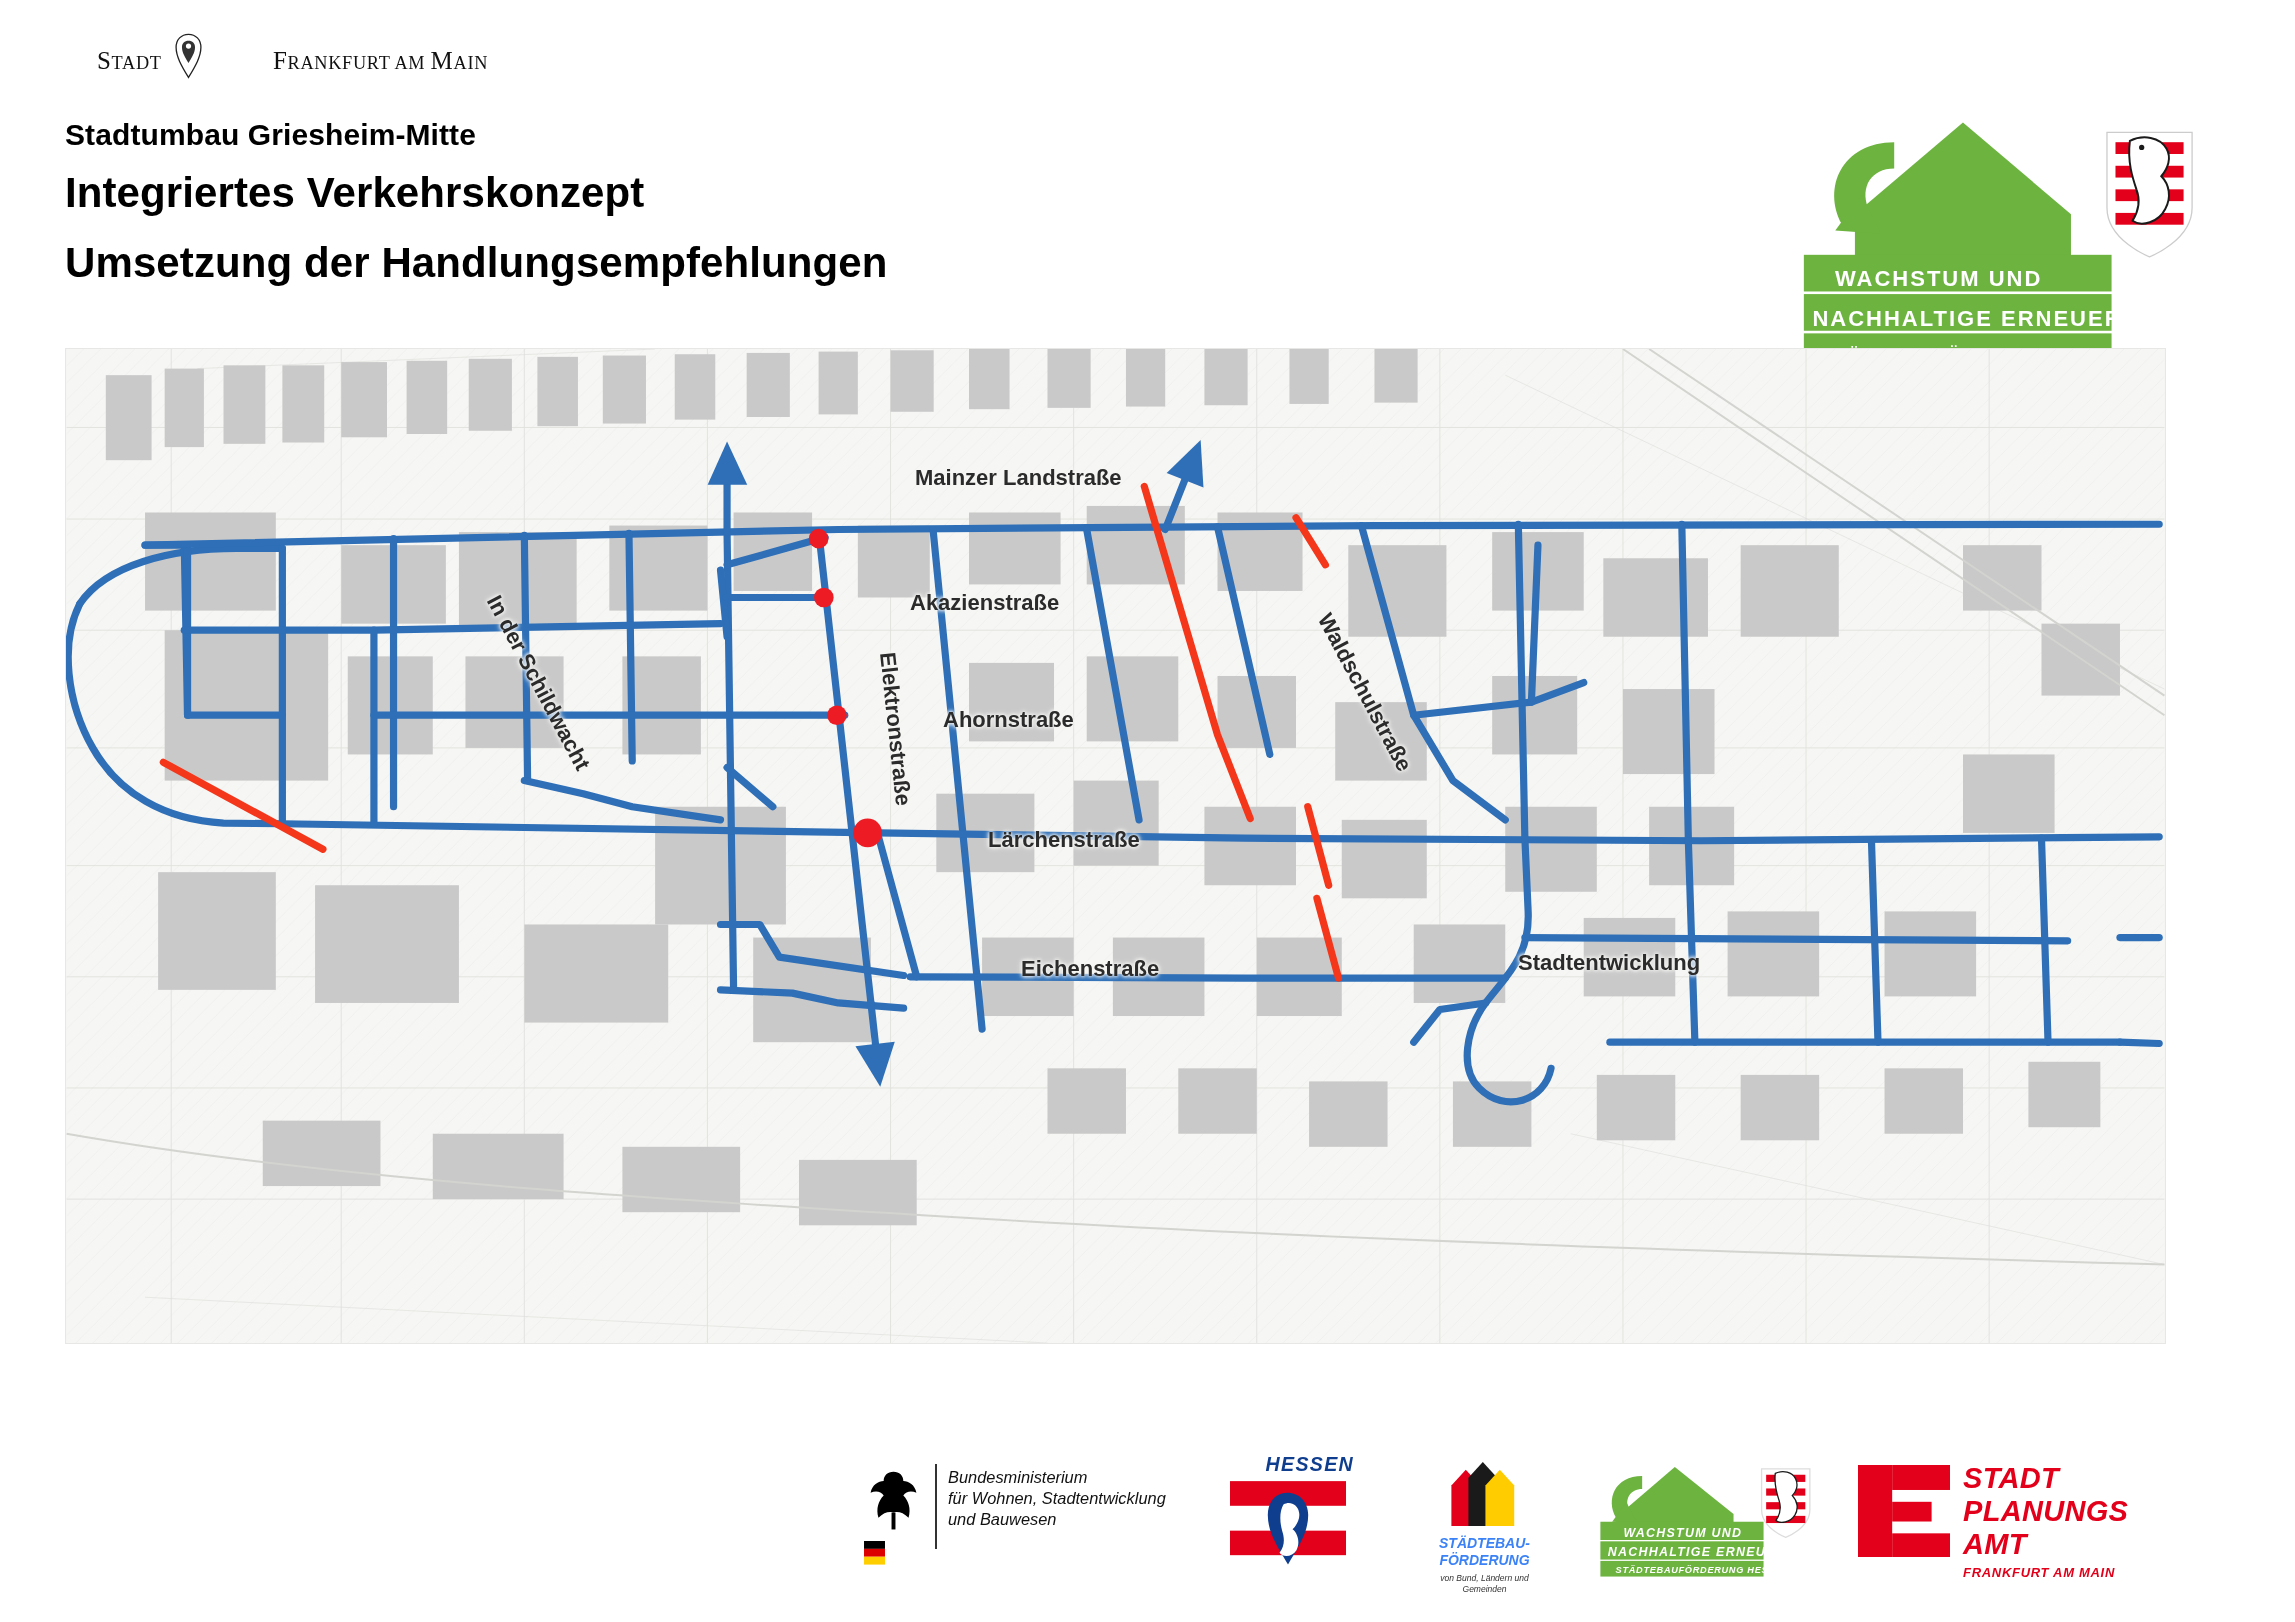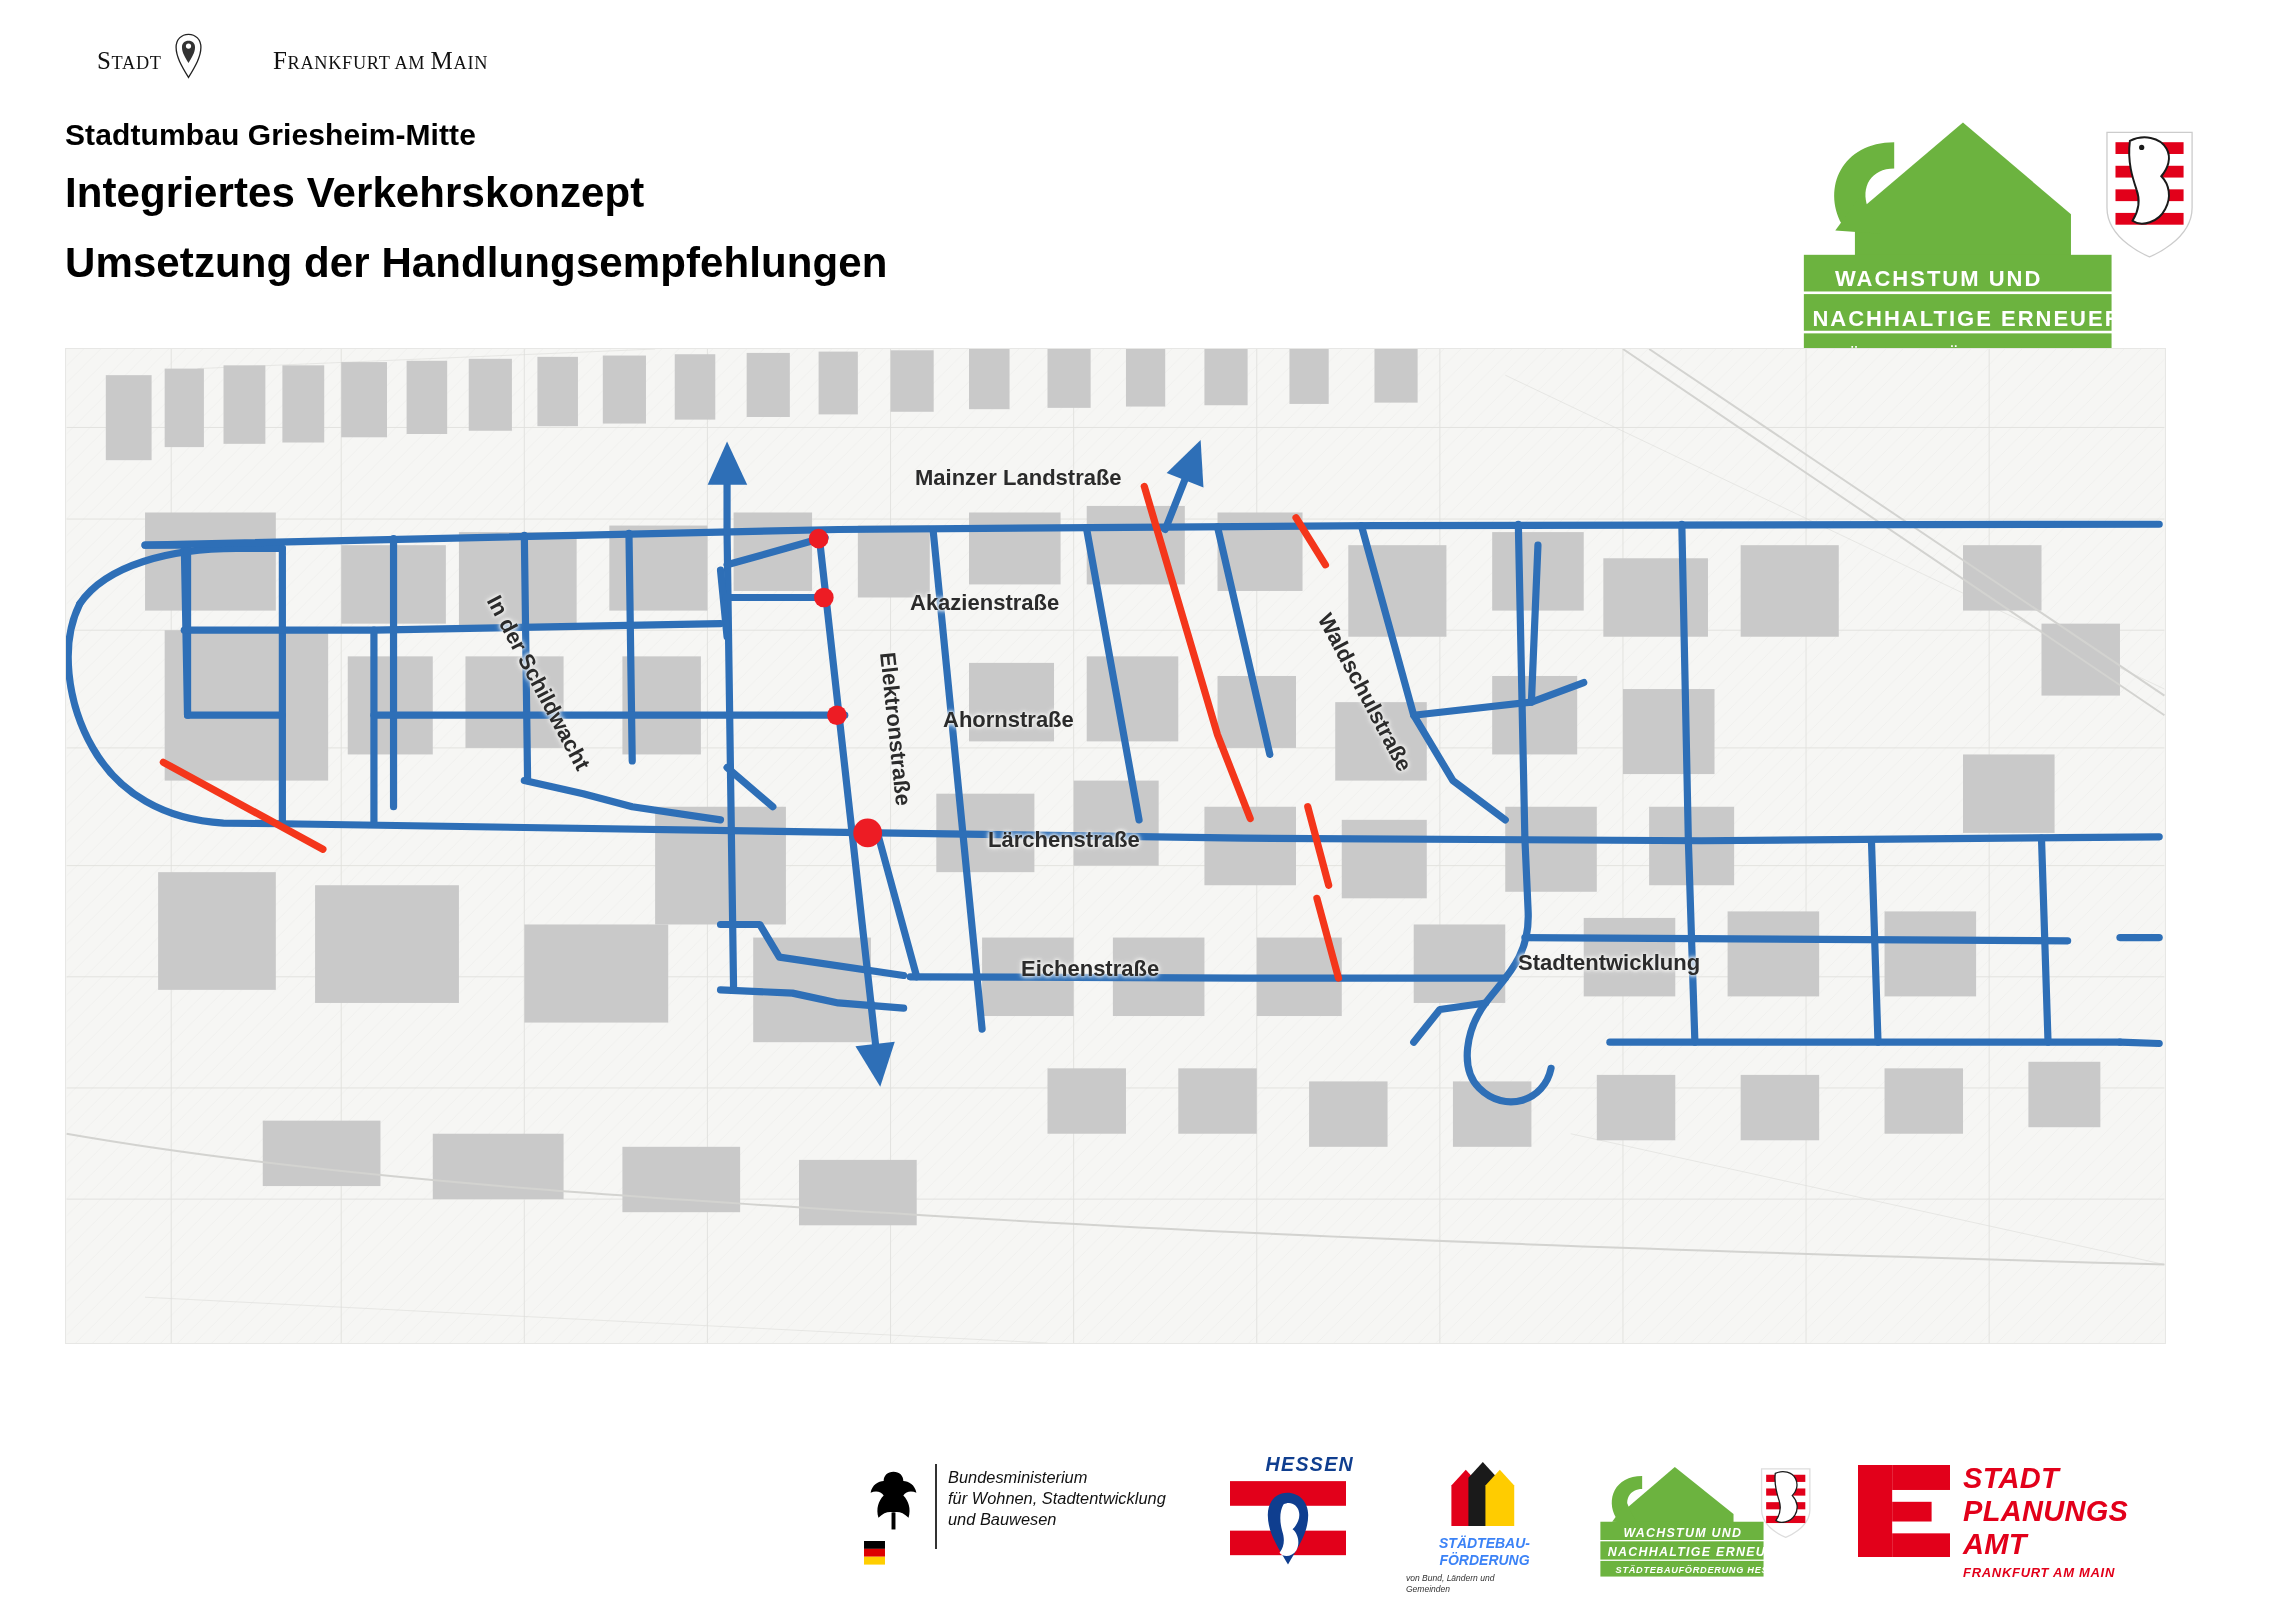--- a/index.html
+++ b/index.html
@@ -142,21 +142,21 @@
   #logo-bmwsb .txt { position: absolute; left: 84px; top: 7.9px; font-size: 16.4px; line-height: 21px; color: #111; }
   #logo-bmwsb .flag { position: absolute; left: 0; top: 82px; width: 21px; height: 23.6px; }
 
   #logo-hessen { left: 1230px; top: 13px; width: 124px; height: 131px; }
   #logo-hessen .hessen-word { font-size: 19.6px; font-weight: bold; color: #0f3e8f; letter-spacing: 1.3px; text-align: right; }
   #logo-hessen .flagbox { margin-top: 5.2px; width: 116px; height: 98px; position: relative; }
 
   #logo-staedtebau { left: 1406px; top: 18.3px; width: 157px; height: 131px; }
   #logo-staedtebau .house { position: absolute; left: 36px; top: 0; width: 79px; height: 72px; }
   #logo-staedtebau .t1 { position: absolute; left: 0; top: 77px; width: 157px; text-align: center; font-size: 14px; font-weight: bold; color: #3b82f6; line-height: 17px; }
-  #logo-staedtebau .t2 { position: absolute; left: 0; top: 115px; width: 157px; text-align: left; font-size: 8.5px; color: #333; line-height: 10.5px; }
+  #logo-staedtebau .t2 { position: absolute; left: 0; top: 115px; width: 157px; text-align: center; font-size: 8.5px; color: #333; line-height: 10.5px; }
 
   #logo-wachstum { left: 1596px; top: 23.6px; width: 262px; height: 124px; }
   #logo-wachstum .w1 { position: absolute; color: #fff; font-weight: bold; font-size: 12.4px; letter-spacing: 1.3px; left: 27.5px; top: 63px; }
   #logo-wachstum .w2 { position: absolute; color: #fff; font-weight: bold; font-size: 12.4px; letter-spacing: 1.3px; left: 11.8px; top: 82px; }
   #logo-wachstum .w3 { position: absolute; color: #fff; font-weight: bold; font-size: 9.2px; letter-spacing: 0.7px; left: 19.6px; top: 102px; }
 
   #logo-stadtplanungsamt { left: 1858px; top: 18.3px; width: 327px; height: 131px; }
   #logo-stadtplanungsamt .mark { position: absolute; left: 0; top: 6.5px; width: 92px; height: 92px; }
   #logo-stadtplanungsamt .words { position: absolute; left: 105px; top: 3.9px; font-size: 29px; font-weight: bold; color: #e2001a; line-height: 33px; letter-spacing: 0.3px; }
   #logo-stadtplanungsamt .sub { position: absolute; left: 105px; top: 107px; font-size: 13px; font-weight: bold; color: #e2001a; letter-spacing: 0.7px; }

